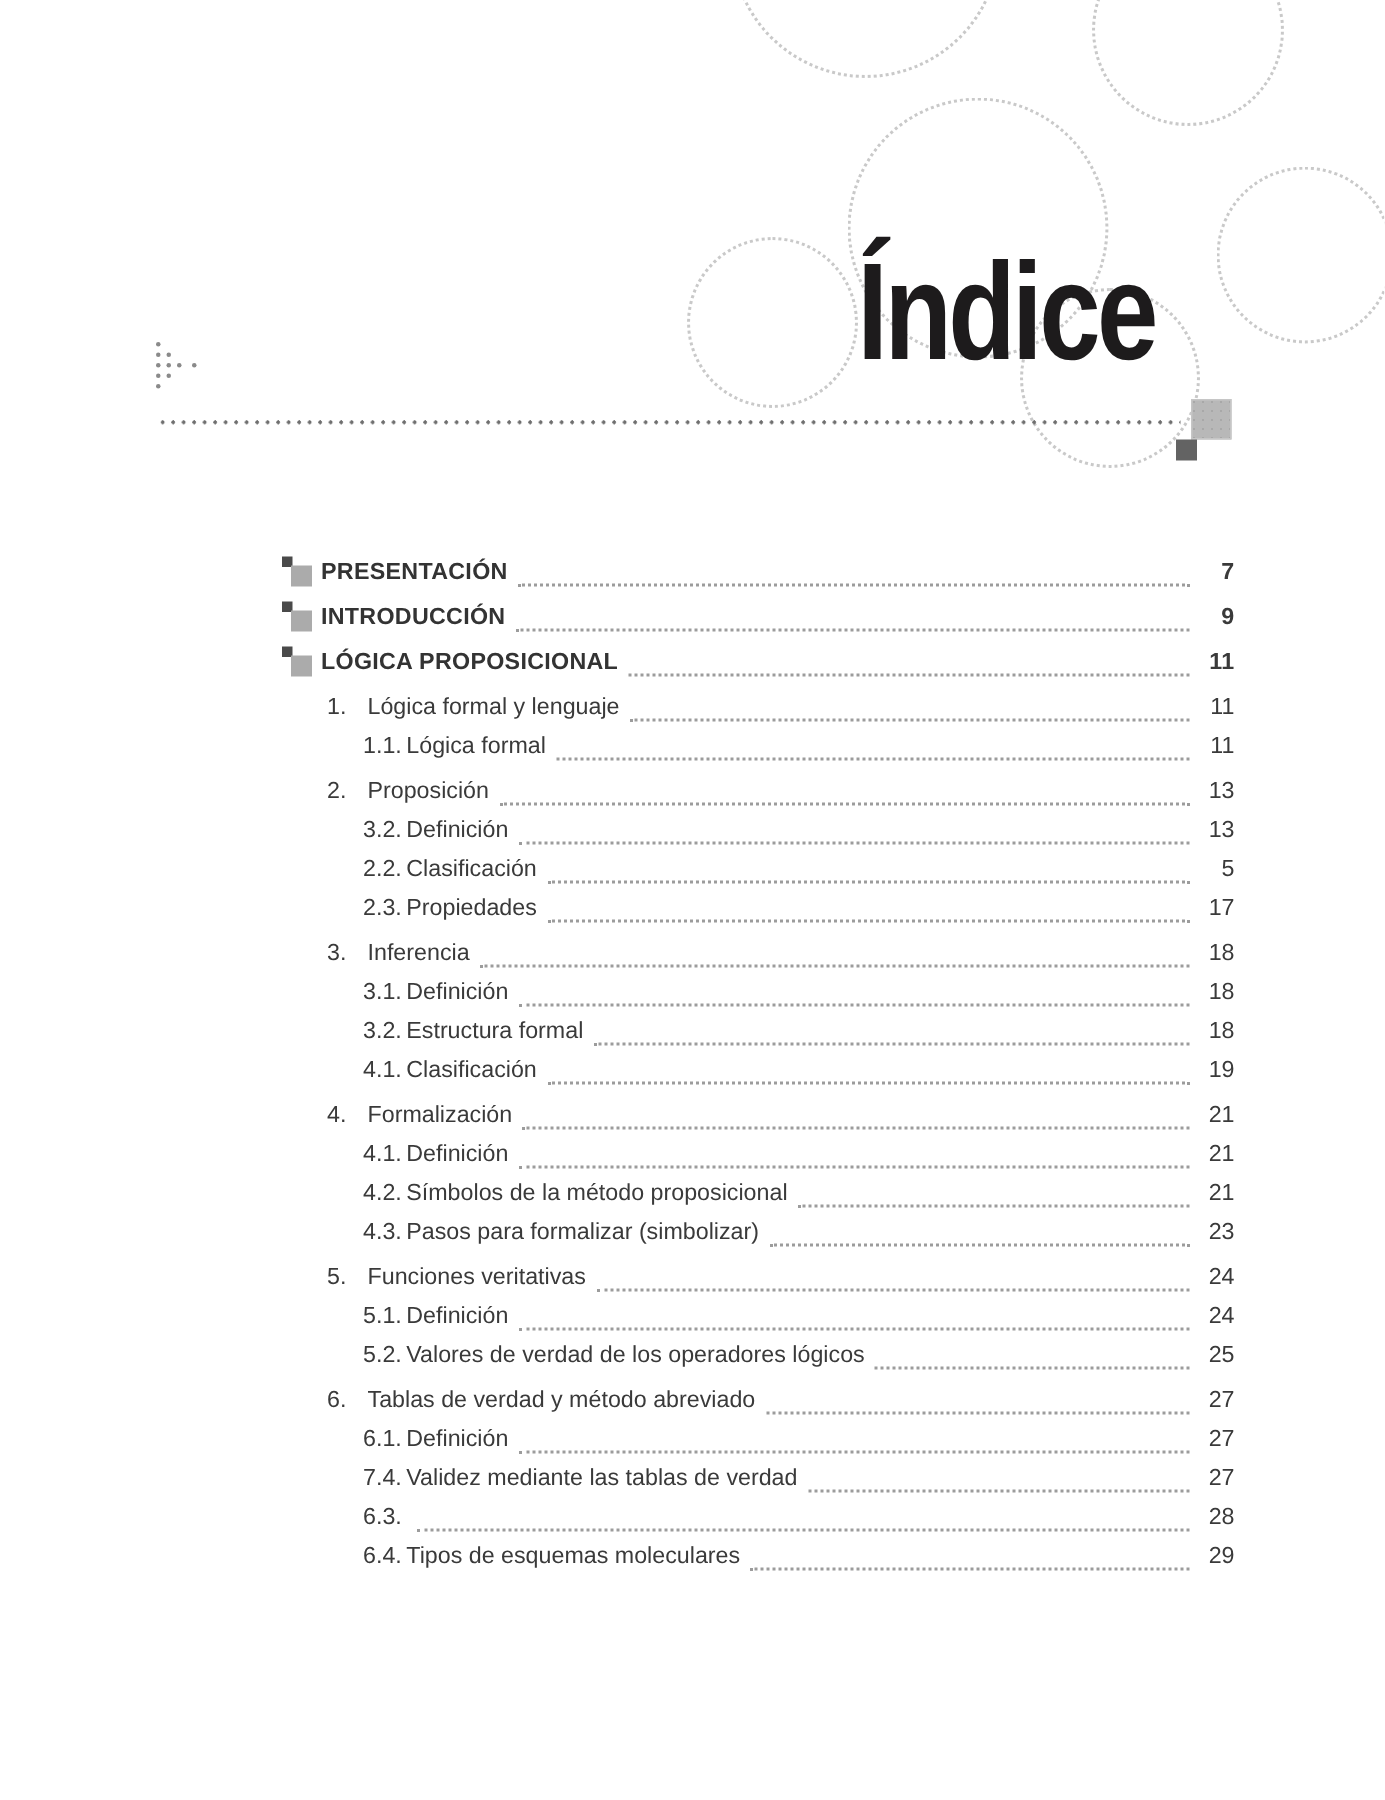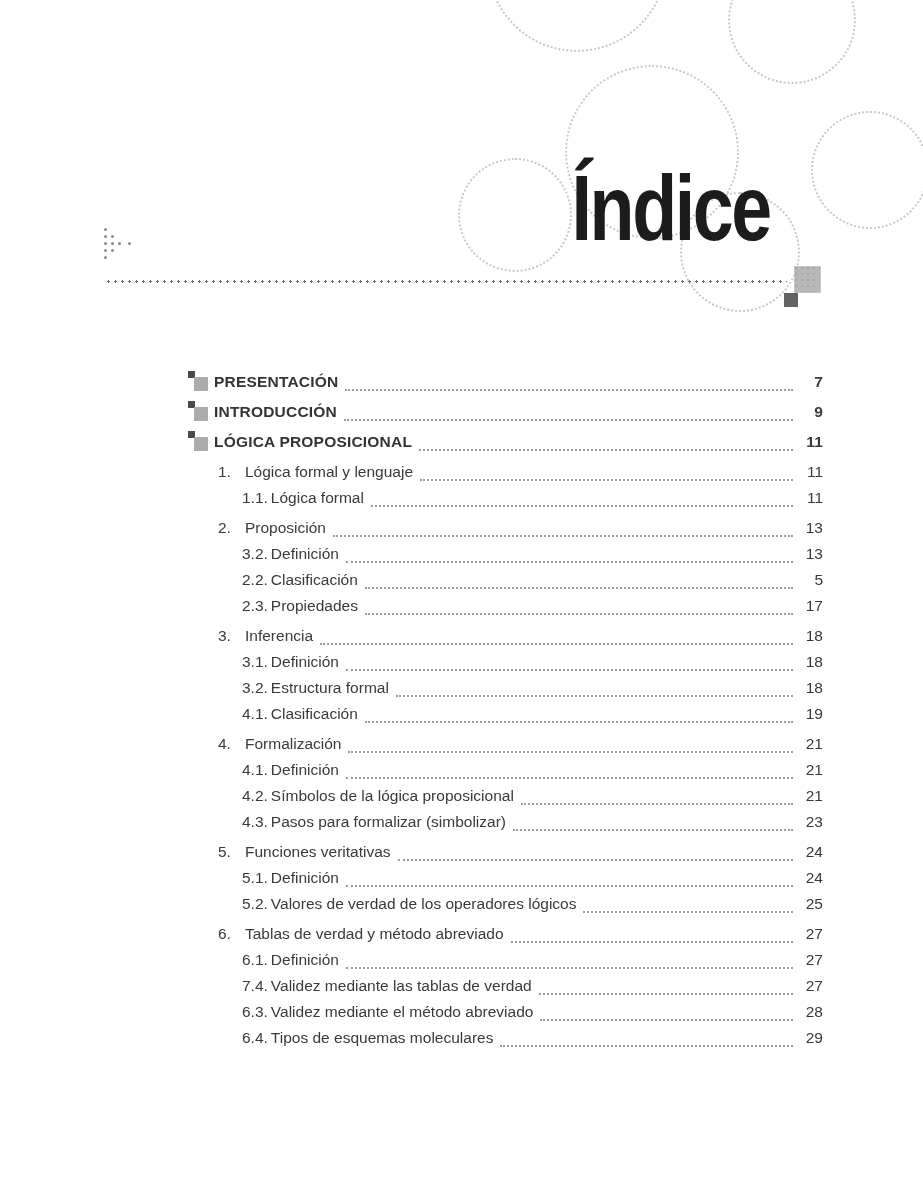--- a/index.html
+++ b/index.html
@@ -222,21 +222,21 @@
       <span class="pagenum">21</span>
     </div>
       <div class="row s">
       <span class="num">4.1.</span>
       <span class="lbl">Definición</span>
       <span class="leader"></span>
       <span class="pagenum">21</span>
     </div>
       <div class="row s">
       <span class="num">4.2.</span>
-      <span class="lbl">Símbolos de la lógica proposicional</span>
+      <span class="lbl">Símbolos de la método proposicional</span>
       <span class="leader"></span>
       <span class="pagenum">21</span>
     </div>
       <div class="row s">
       <span class="num">4.3.</span>
       <span class="lbl">Pasos para formalizar (simbolizar)</span>
       <span class="leader"></span>
       <span class="pagenum">23</span>
     </div>
       <div class="row i">
@@ -270,21 +270,20 @@
       <span class="pagenum">27</span>
     </div>
       <div class="row s">
       <span class="num">7.4.</span>
       <span class="lbl">Validez mediante las tablas de verdad</span>
       <span class="leader"></span>
       <span class="pagenum">27</span>
     </div>
       <div class="row s">
       <span class="num">6.3.</span>
-      <span class="lbl">Validez mediante el método abreviado</span>
       <span class="leader"></span>
       <span class="pagenum">28</span>
     </div>
       <div class="row s">
       <span class="num">6.4.</span>
       <span class="lbl">Tipos de esquemas moleculares</span>
       <span class="leader"></span>
       <span class="pagenum">29</span>
     </div>
     </div>

